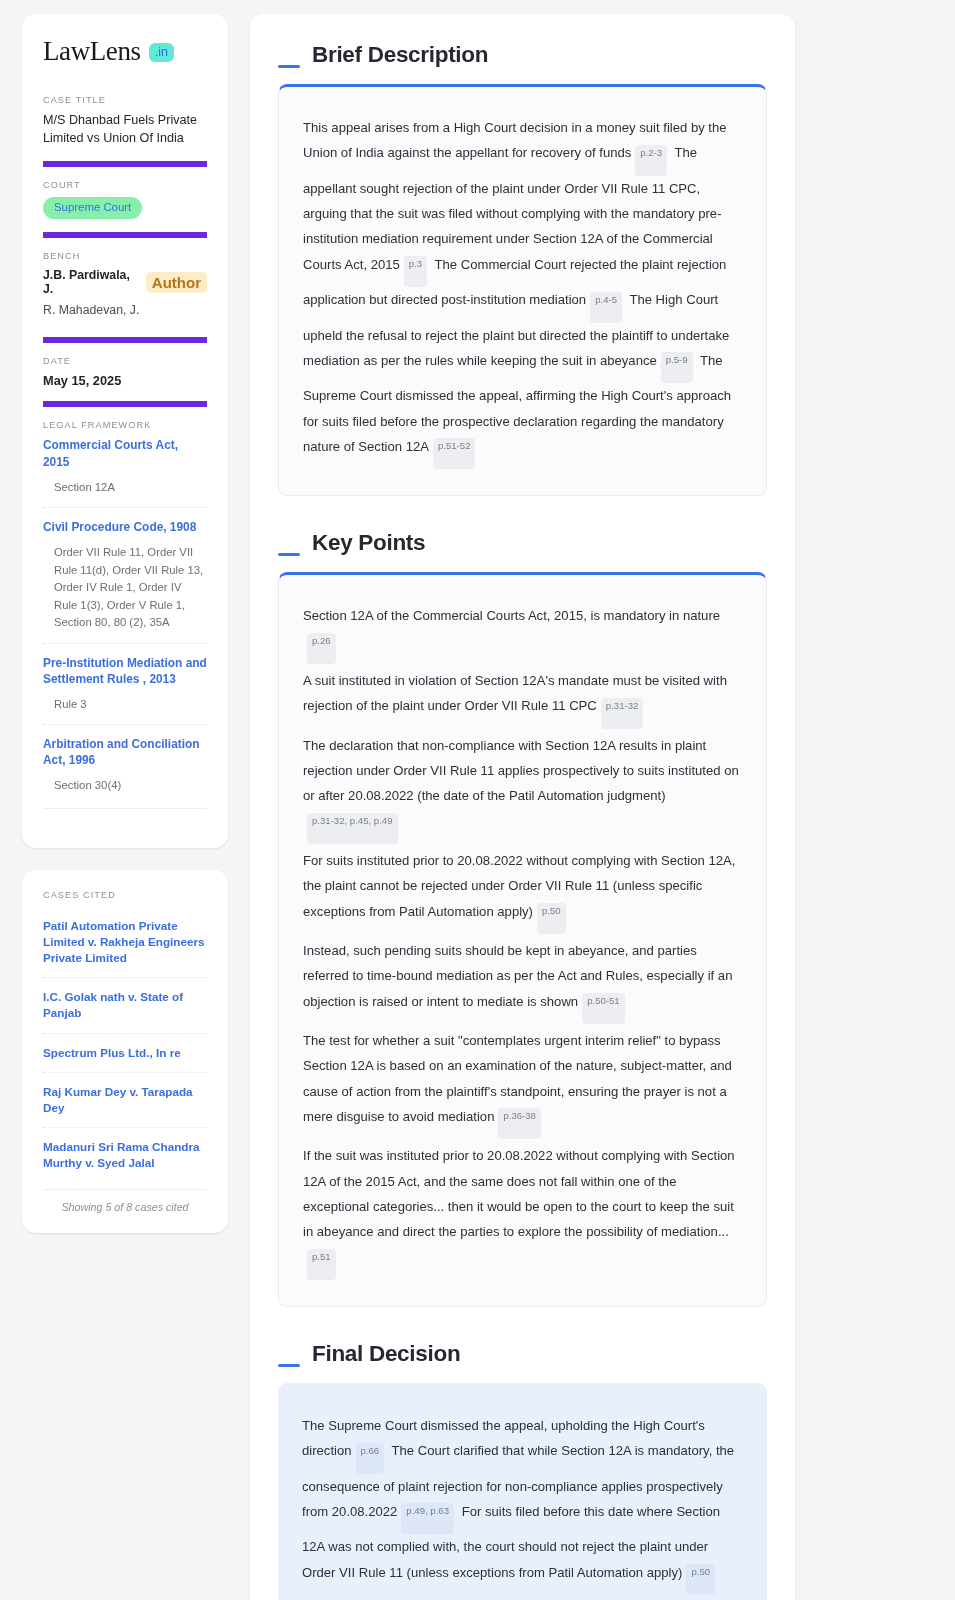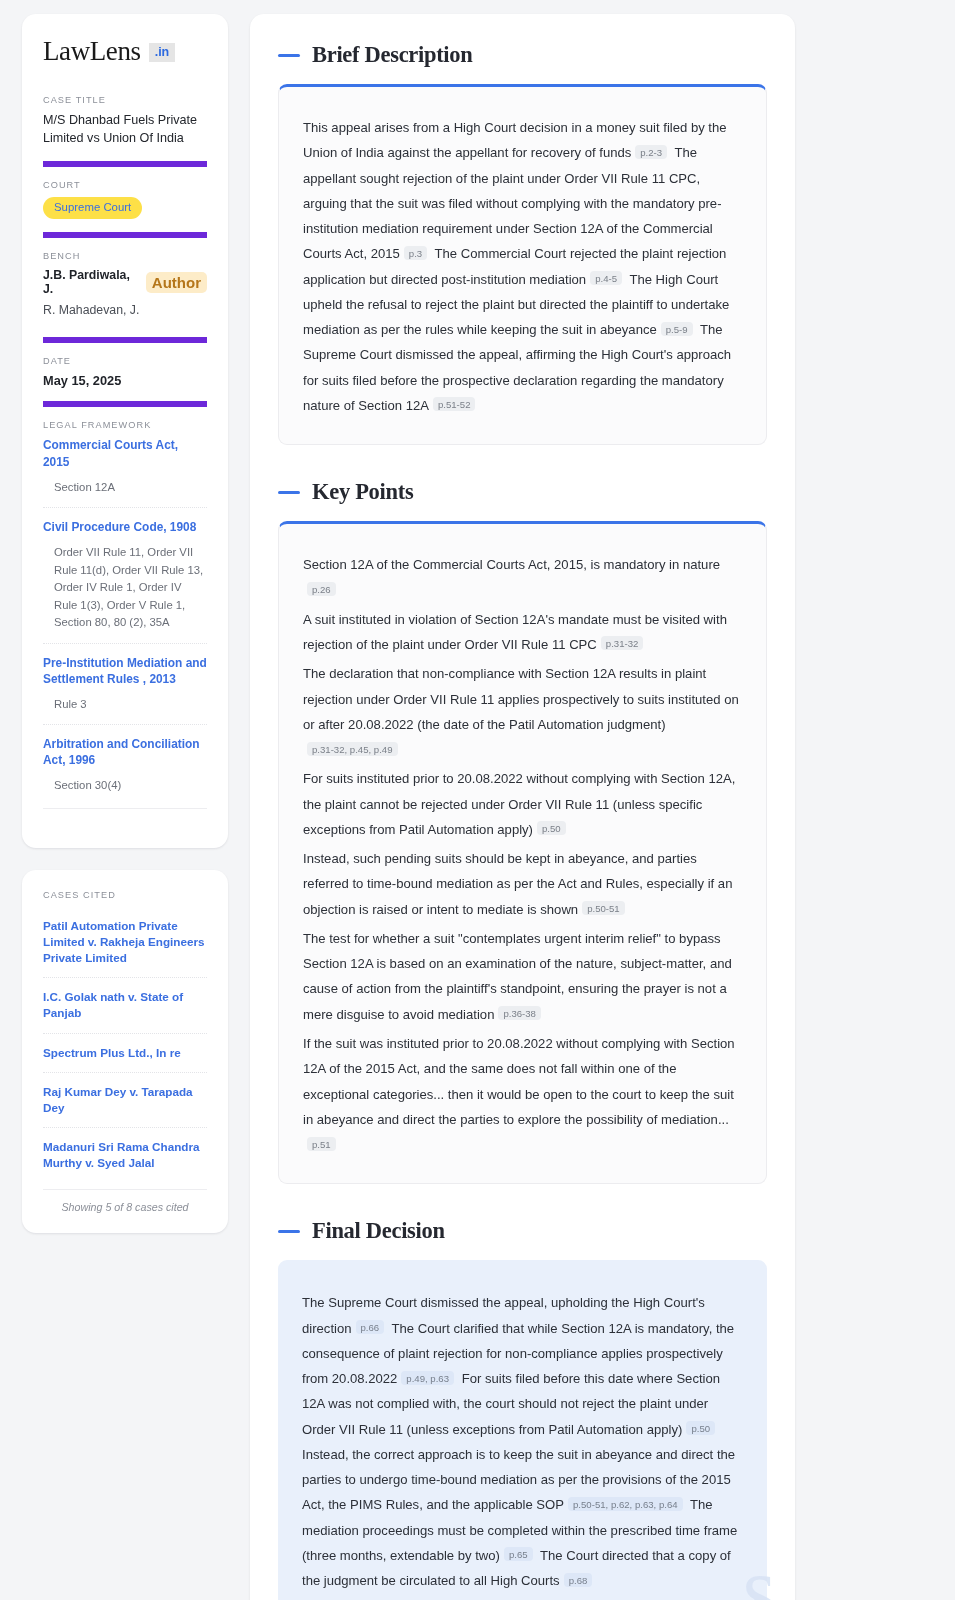--- a/index.html
+++ b/index.html
@@ -44,26 +44,26 @@
     margin-bottom: 30px;
   }
   .logo-text {
     font-family: "Liberation Serif", serif;
     font-size: 27px;
     letter-spacing: -0.4px;
     color: #1a1a1a;
     line-height: 1;
   }
   .logo-badge {
-    background: #e5e5e5;
+    background: #5eead4;
     color: #2d6ae0;
     font-size: 12.5px;
-    font-weight: 700;
+    font-weight: 400;
     padding: 3px 6px 4px 6px;
-    border-radius: 0;
+    border-radius: 6px;
     line-height: 1;
     position: relative;
     top: 1px;
   }
 
   .field { padding-bottom: 13px; }
   .field + .field {
     border-top: 6px solid #6d28d9;
     padding-top: 13px;
   }
@@ -79,21 +79,21 @@
 
   .case-title {
     font-size: 12.6px;
     color: #23262c;
     line-height: 1.42;
     font-weight: 400;
   }
 
   .pill-court {
     display: inline-block;
-    background: #fde047;
+    background: #86efac;
     color: #3b6fe0;
     font-size: 11.4px;
     padding: 4px 11px 5px 11px;
     border-radius: 20px;
     line-height: 1.2;
   }
 
   .judge-row {
     display: flex;
     align-items: center;
@@ -181,24 +181,23 @@
     position: relative;
     overflow: hidden;
     min-height: 1520px;
   }
 
   .section { margin-bottom: 34px; }
   .section:last-child { margin-bottom: 0; }
 
   .section-head {
     display: flex;
-    align-items: center;
+    align-items: flex-end;
     gap: 12px;
     margin-bottom: 16px;
-    font-family: Liberation Serif, serif;
   }
   .head-dash {
     width: 22px;
     height: 3px;
     background: #3b74e8;
     border-radius: 2px;
     display: block;
   }
   .section-title {
     font-size: 22.5px;
@@ -227,21 +226,21 @@
     color: #2c3038;
   }
   .kp-list { display: flex; flex-direction: column; gap: 4px; }
   .kp { font-size: 13.1px; line-height: 1.93; color: #2c3038; }
 
   .cite {
     display: inline-block;
     background: #eceef1;
     color: #7b8089;
     font-size: 9.6px;
-    padding: 2px 5px 0 5px;
+    padding: 2px 5px 17px 5px;
     border-radius: 4px;
     line-height: 1.25;
     margin: 0 4px;
     vertical-align: 1.5px;
     white-space: nowrap;
   }
   .panel-blue .cite { background: #dde7f7; color: #78808d; }
 
   .watermark {
     position: absolute;

